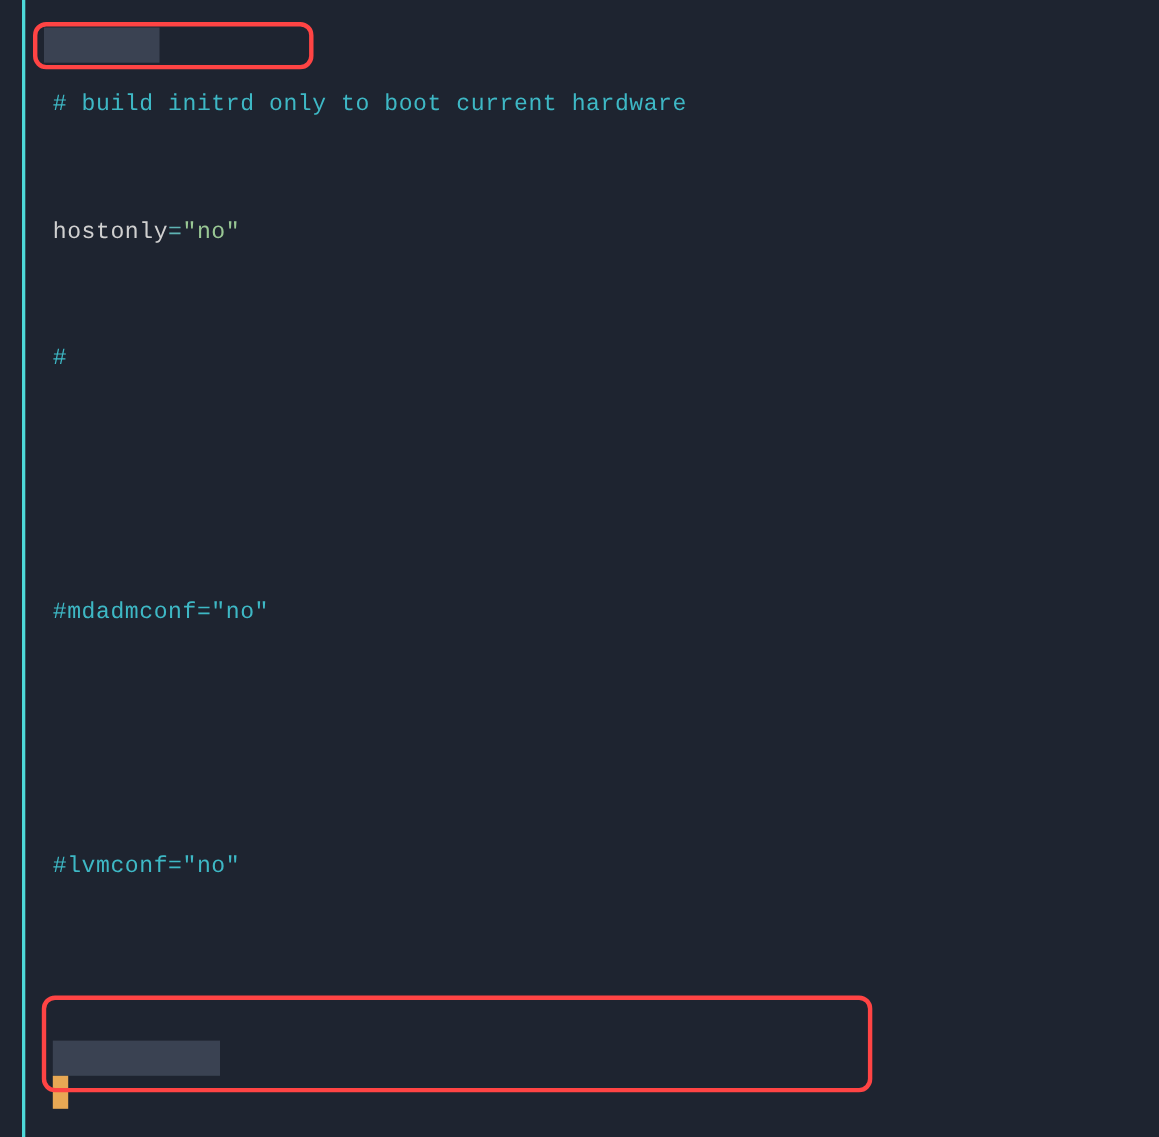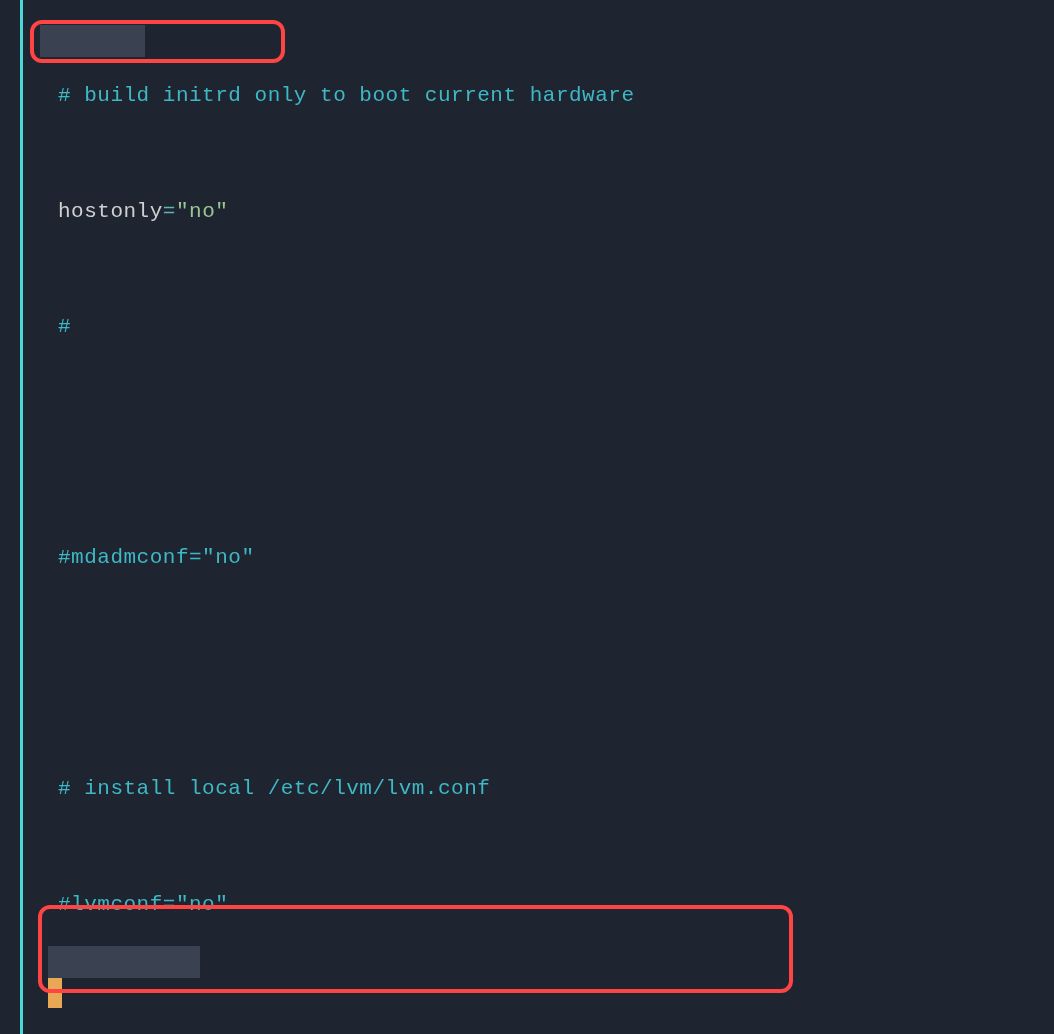--- a/index.html
+++ b/index.html
@@ -12,21 +12,21 @@
       font-family: 'Courier New', Consolas, monospace;
       font-size: 21px;
       font-weight: 500;
       overflow: hidden;
       width: 1054px;
       height: 1034px;
       position: relative;
     }
     .editor {
       position: relative;
-      padding-left: 30px;
+      padding-left: 20px;
       padding-top: 0px;
       width: 100%;
       height: 100%;
     }
     .gutter-line {
       position: absolute;
       left: 20px;
       top: 0;
       bottom: 0;
       width: 3px;
@@ -123,21 +123,20 @@
   <div class="highlight-box-1"></div>
   <div class="highlight-box-2"></div>
 
   <div class="code-area code-content">
     <span class="line"><span class="comment"># build initrd only to boot current hardware</span></span>
     <span class="line"><span class="var-name">hostonly</span><span class="equals">=</span><span class="string">"no"</span></span>
     <span class="line"><span class="comment">#</span></span>
     <span class="line"></span>
     <span class="line"><span class="comment">#mdadmconf="no"</span></span>
     <span class="line"></span>
-    <span class="line"><span class="comment"># install local /etc/lvm/lvm.conf</span></span>
     <span class="line"><span class="comment">#lvmconf="no"</span></span>
     
     
     
     
     
     
     
     
     

